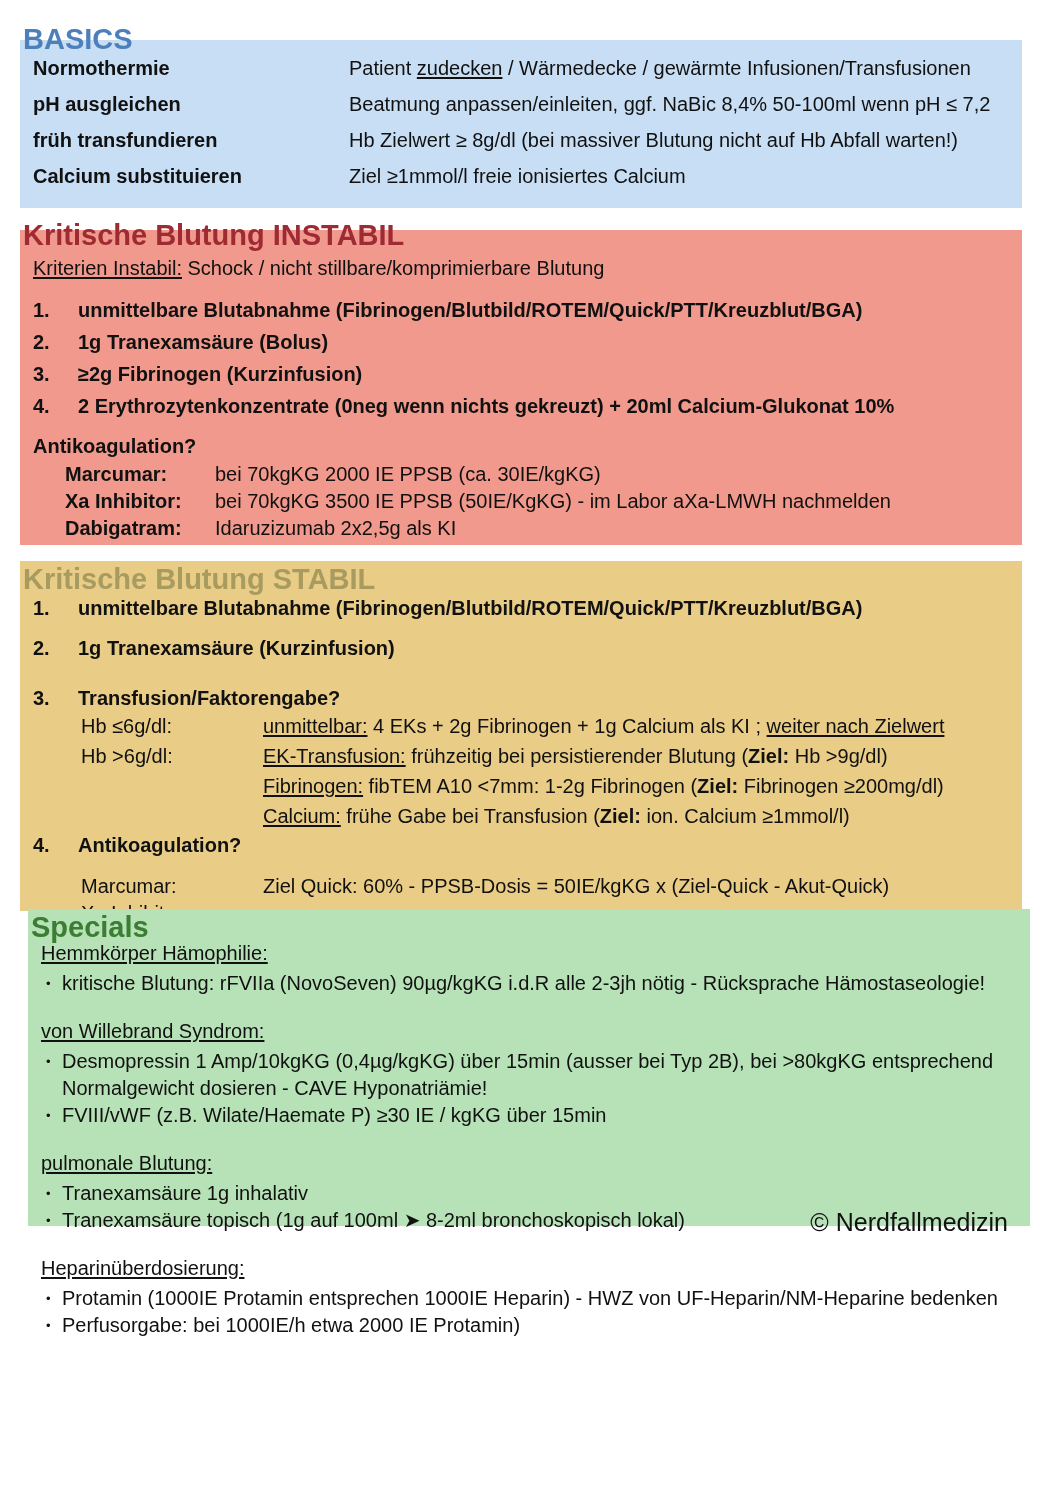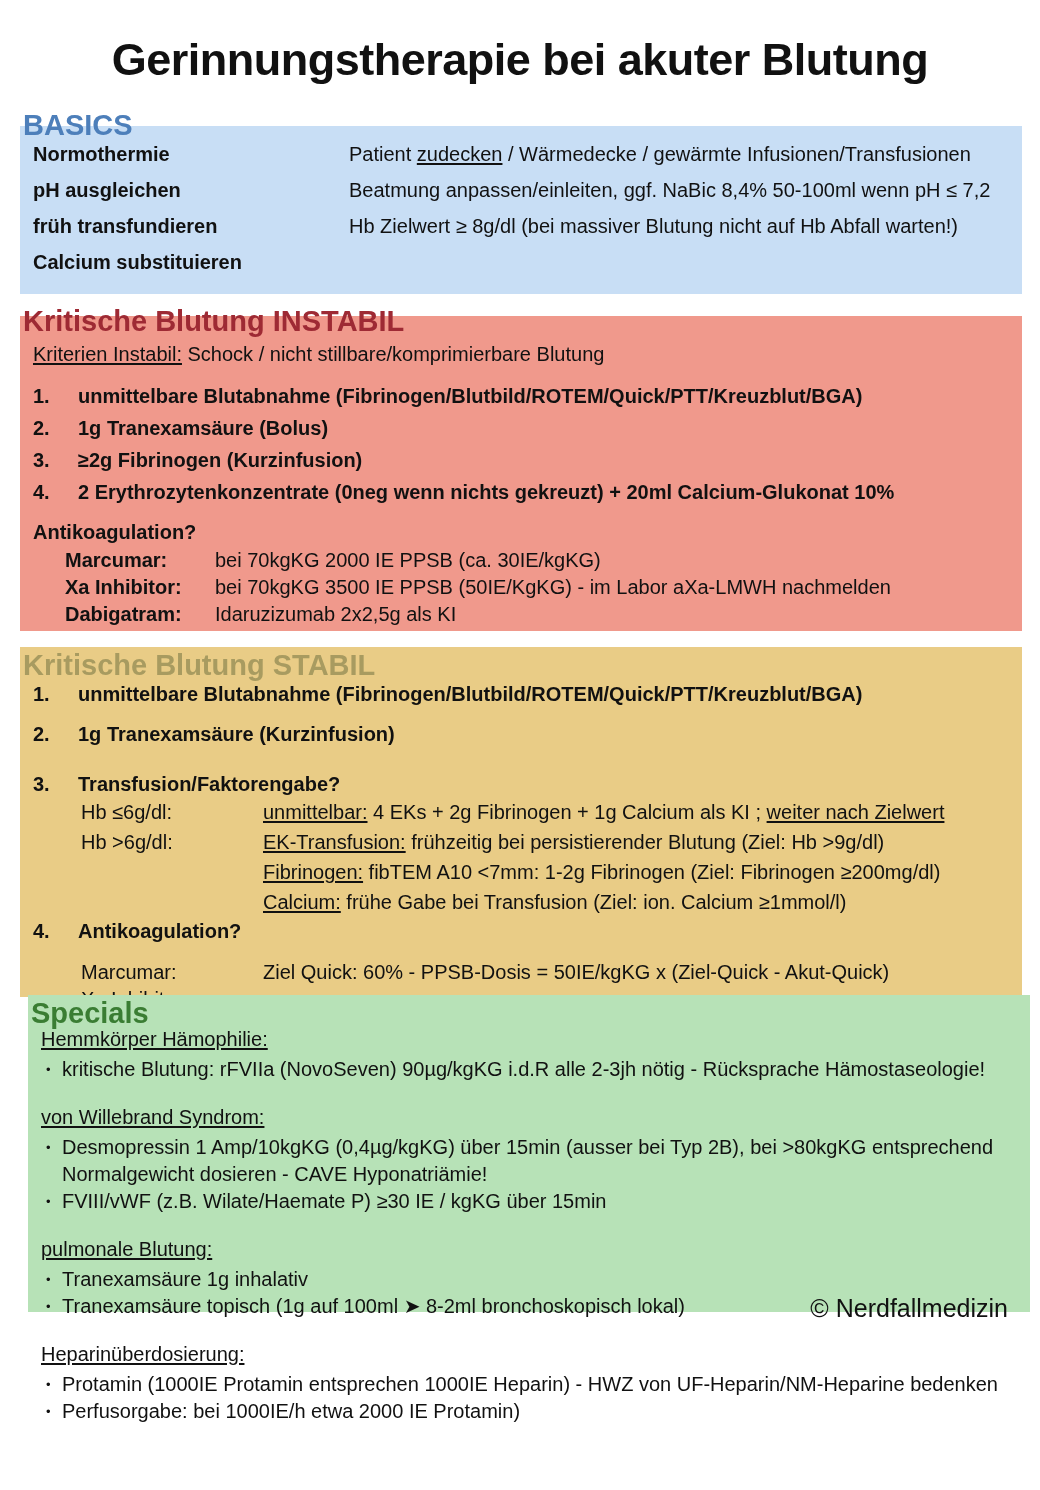--- a/index.html
+++ b/index.html
@@ -3,21 +3,21 @@
 <meta charset="utf-8">
 <style>
   html,body{margin:0;padding:0;width:1040px;height:1490px;background:#ffffff;overflow:hidden;
     font-family:"Liberation Sans","DejaVu Sans",sans-serif;color:#111;}
   .sheet{position:relative;width:1040px;height:1490px;}
   .title{margin:34px 0 0 0;text-align:center;font-size:45px;font-weight:bold;letter-spacing:-0.5px;line-height:52px;}
   .sec{margin:0 18px 0 20px;position:relative;}
   .sec-head{font-size:29px;font-weight:bold;line-height:32px;margin:0 0 0 3px;position:relative;z-index:2;}
   .box{width:1002px;box-sizing:border-box;padding:0 20px 0 13px;position:relative;font-size:20px;}
   .u{text-decoration:underline;text-underline-offset:2px;}
-  .b{font-weight:normal;}
+  .b{font-weight:bold;}
   
   .s-basics{margin-top:23px;}
   .s-basics .sec-head{color:var(--basics-header);}
   .s-basics .box{background:var(--basics-bg);margin-top:-15px;height:168px;padding-top:16px;}
   .brow{display:flex;line-height:24px;margin-bottom:12px;gap:44px;}
   .blabel{width:272px;font-weight:bold;flex:none;}
   .bvalue{flex:1;}
   
   .nrow{display:flex;line-height:24px;}
   .nnum{width:45px;flex:none;font-weight:bold;}
@@ -54,40 +54,40 @@
   .bullet{display:flex;line-height:27px;}
   .dot{width:16px;flex:none;margin-left:5px;font-size:13px;line-height:27px;}
   .btext{flex:1;}
   .copyright{position:absolute;right:22px;bottom:-12px;font-size:25px;line-height:32px;color:#111;}
 </style>
 </head>
 <body>
 
 <div class="sheet">
 
-  <h1 class="title">Gerinnungstherapie bei akuter Blutung</h1>
 
   <section class="sec s-basics">
     <h2 class="sec-head">BASICS</h2>
     <div class="box">
       <div>
           <div class="brow">
             <div class="blabel">Normothermie</div>
             <div class="bvalue"><span class="">Patient </span><span class="u">zudecken</span><span class=""> / Wärmedecke / gewärmte Infusionen/Transfusionen</span></div>
           </div>
           <div class="brow">
             <div class="blabel">pH ausgleichen</div>
             <div class="bvalue"><span class="">Beatmung anpassen/einleiten, ggf. NaBic 8,4% 50-100ml wenn pH ≤ 7,2</span></div>
           </div>
           <div class="brow">
             <div class="blabel">früh transfundieren</div>
             <div class="bvalue"><span class="">Hb Zielwert ≥ 8g/dl (bei massiver Blutung nicht auf Hb Abfall warten!)</span></div>
           </div>
           <div class="brow">
             <div class="blabel">Calcium substituieren</div>
+            <div class="bvalue"><span class="">Ziel ≥1mmol/l freie ionisiertes Calcium</span></div>
           </div>
         </div>
     </div>
   </section>
 
   <section class="sec s-instabil">
     <h2 class="sec-head">Kritische Blutung INSTABIL</h2>
     <div class="box">
       <div class="kriterien"><span class="u">Kriterien Instabil:</span><span class=""> Schock / nicht stillbare/komprimierbare Blutung</span></div>
       <div class="instabil-items">

